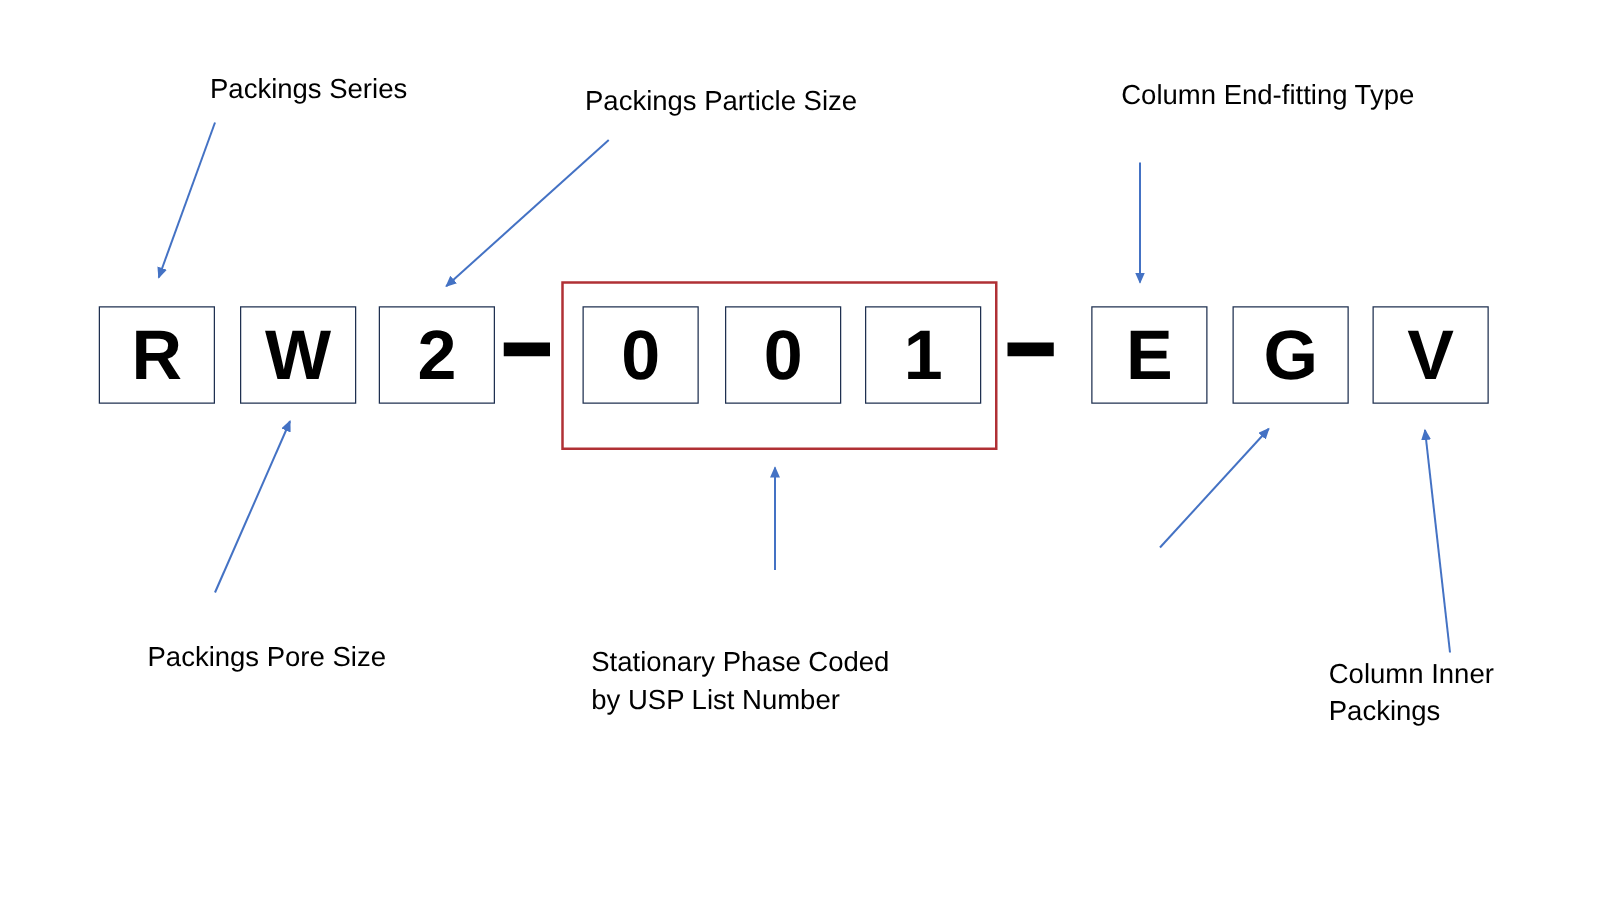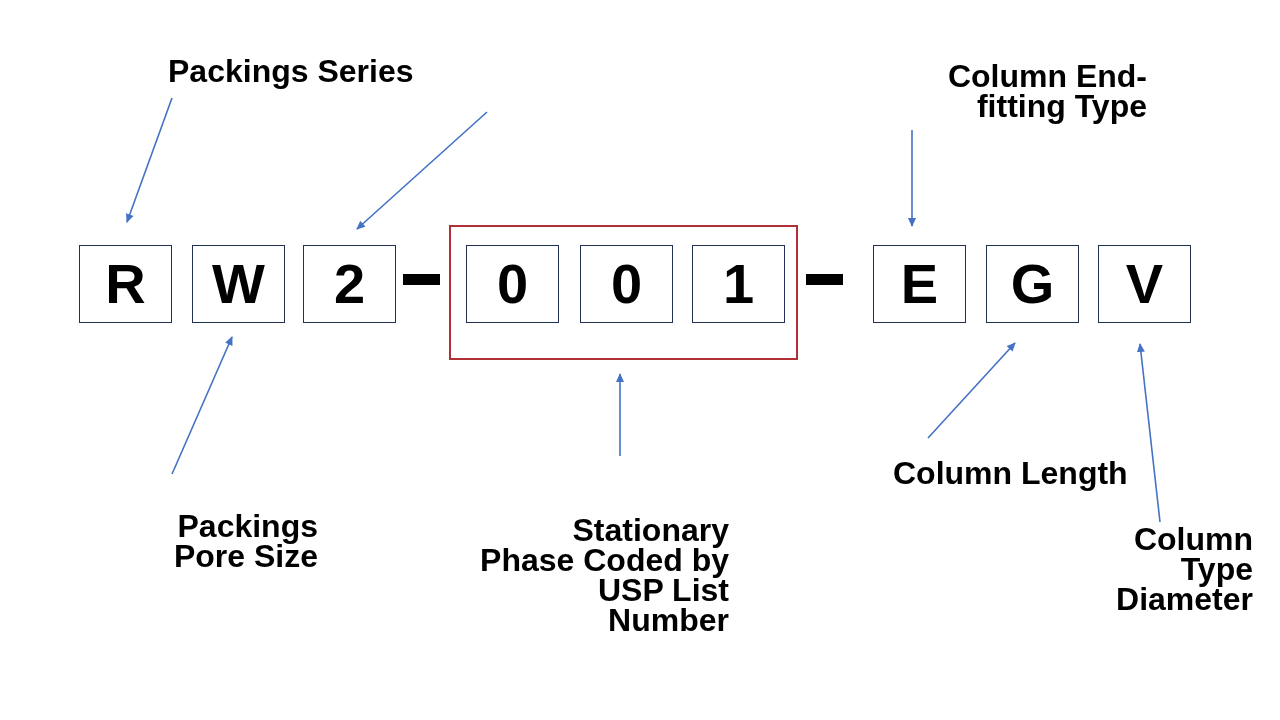--- a/index.html
+++ b/index.html
@@ -34,22 +34,22 @@
   }
   
   .dash {
     position:absolute; width:37px; height:11px;
     background:var(--text,#000000); top:274px;
   }
   .dash.d1 { left:403px; }
   .dash.d2 { left:806px; }
   
   .lbl {
-    position:absolute; font-size:32px; line-height:30px; font-weight:bold;
-    color:var(--text,#000000); white-space:pre-line;text-align:right;
+    position:absolute; font-size:22px; line-height:30px; font-weight:normal;
+    color:var(--text,#000000); white-space:pre-line;
   }
   .lbl.packings-series    { left:168px; top:56px; }
   .lbl.particle-size      { left:468px; top:66px; }
   .lbl.end-fitting        { left:897px; top:61px;  width:250px; }
   .lbl.pore-size          { left:118px; top:511px; width:200px; }
   .lbl.stationary-phase   { left:473px; top:483px; width:256px;margin-top:32px; }
   .lbl.column-length      { left:893px; top:458px; }
   .lbl.inner-diameter     { left:1063px; top:524px; width:190px; }
   
   svg.arrows { position:absolute; left:0; top:0; width:1280px; height:720px; pointer-events:none; }
@@ -70,25 +70,25 @@
   <div class="cbox b5">0</div>
   <div class="cbox b6">1</div>
   <div class="cbox b7">E</div>
   <div class="cbox b8">G</div>
   <div class="cbox b9">V</div>
 
   <div class="dash d1"></div>
   <div class="dash d2"></div>
 
   <div class="lbl packings-series">Packings Series</div>
+  <div class="lbl particle-size">Packings Particle Size</div>
   <div class="lbl pore-size">Packings Pore Size</div>
   <div class="lbl end-fitting">Column End-fitting Type</div>
   <div class="lbl stationary-phase">Stationary Phase Coded by USP List Number</div>
-  <div class="lbl column-length">Column Length</div>
-  <div class="lbl inner-diameter">Column Type Diameter</div>
+  <div class="lbl inner-diameter">Column Inner Packings</div>
 
   <svg class="arrows" viewBox="0 0 1280 720" xmlns="http://www.w3.org/2000/svg">
     <defs>
       <marker id="ah" markerWidth="12" markerHeight="12" refX="8" refY="4" orient="auto" markerUnits="userSpaceOnUse">
         <path d="M0,0 L9,4 L0,8 Z"></path>
       </marker>
     </defs>
     <line x1="172" y1="98" x2="127" y2="222" marker-end="url(#ah)"></line>
     <line x1="487" y1="112" x2="357" y2="229" marker-end="url(#ah)"></line>
     <line x1="912" y1="130" x2="912" y2="226" marker-end="url(#ah)"></line>

